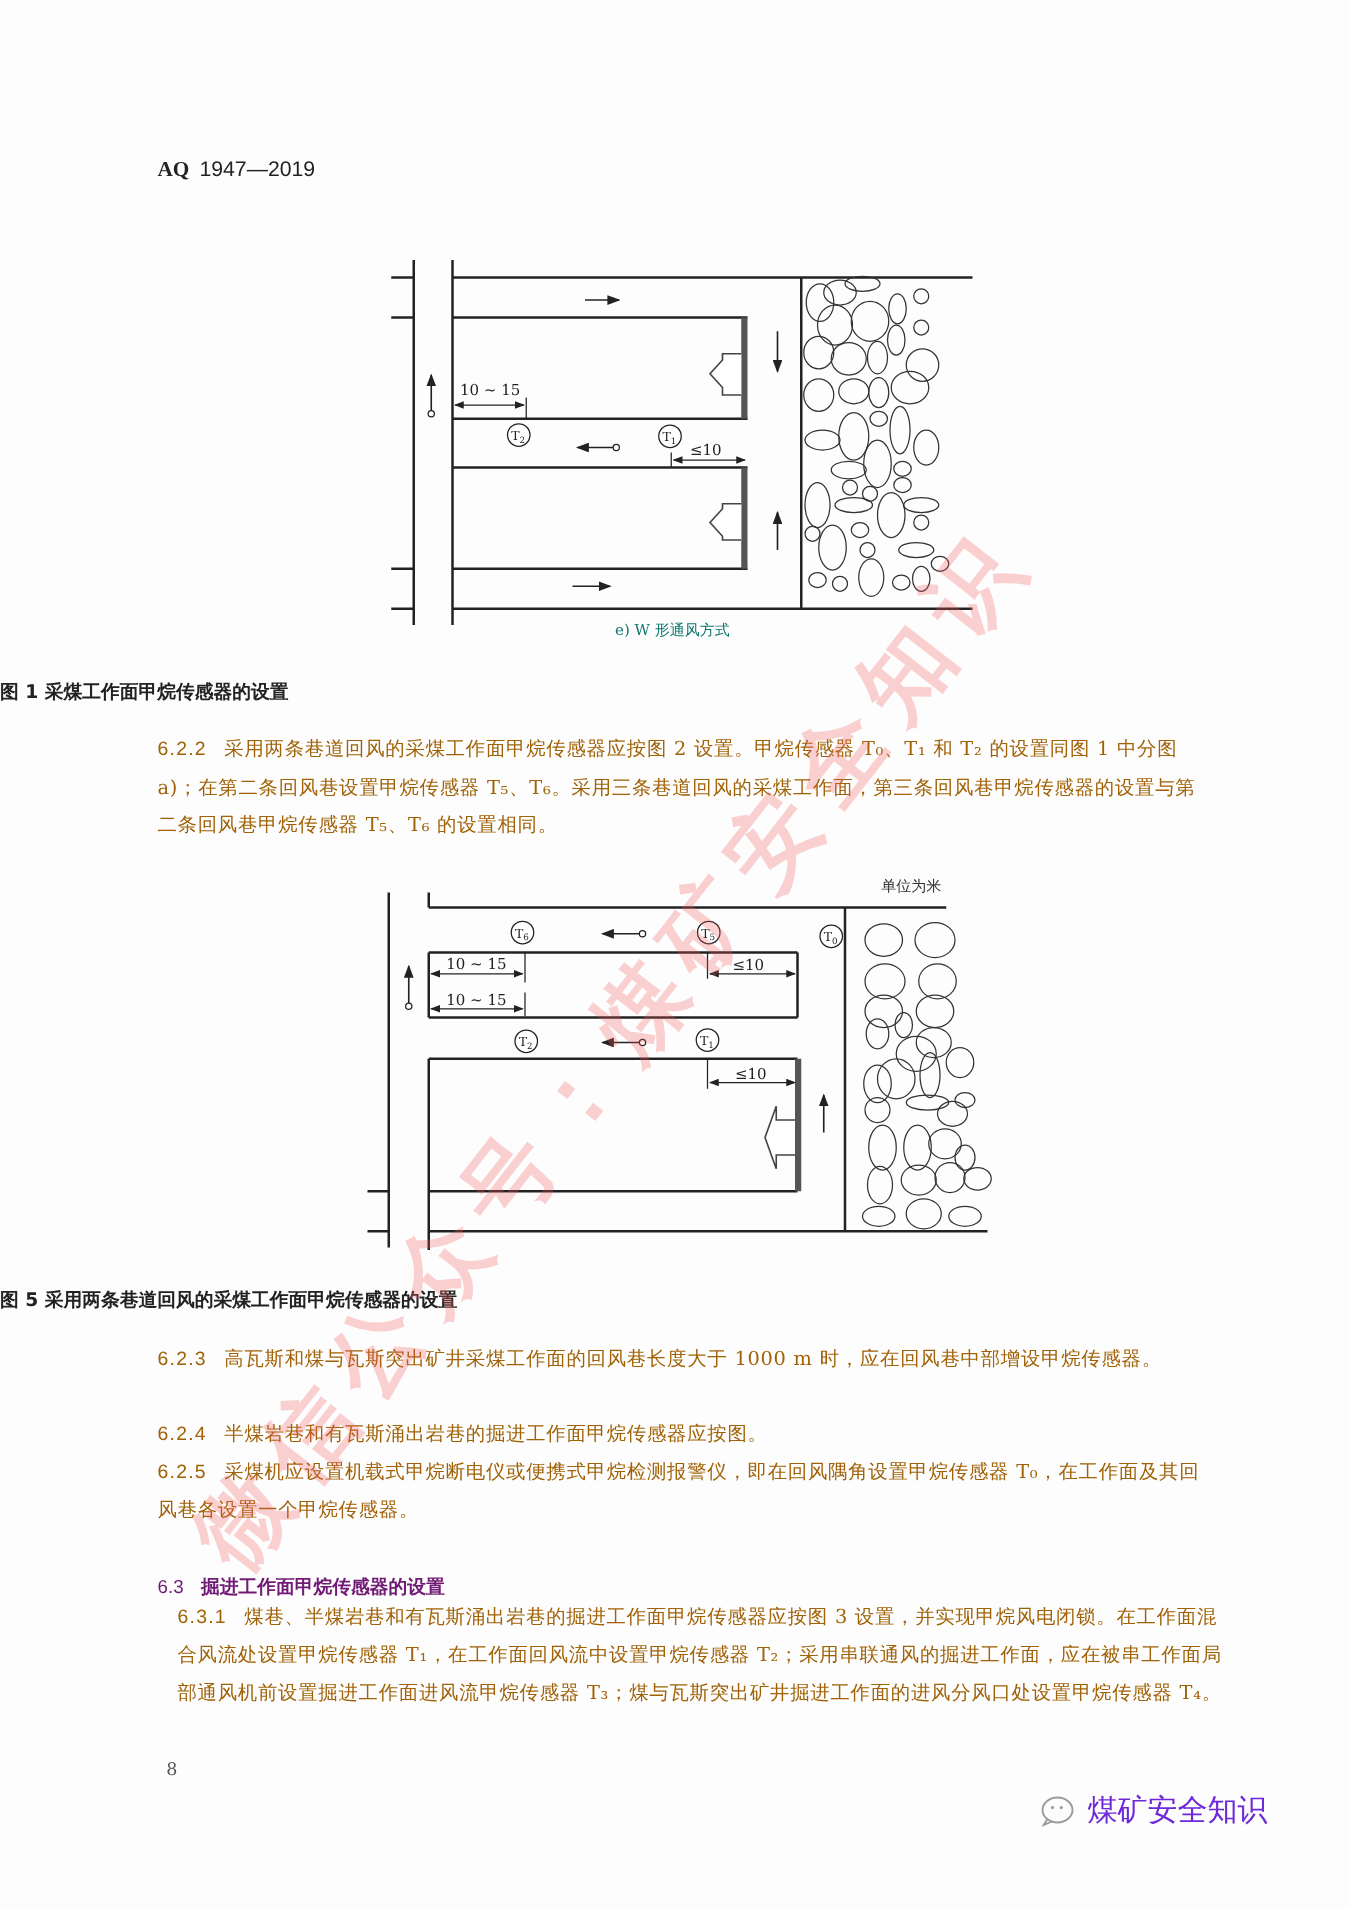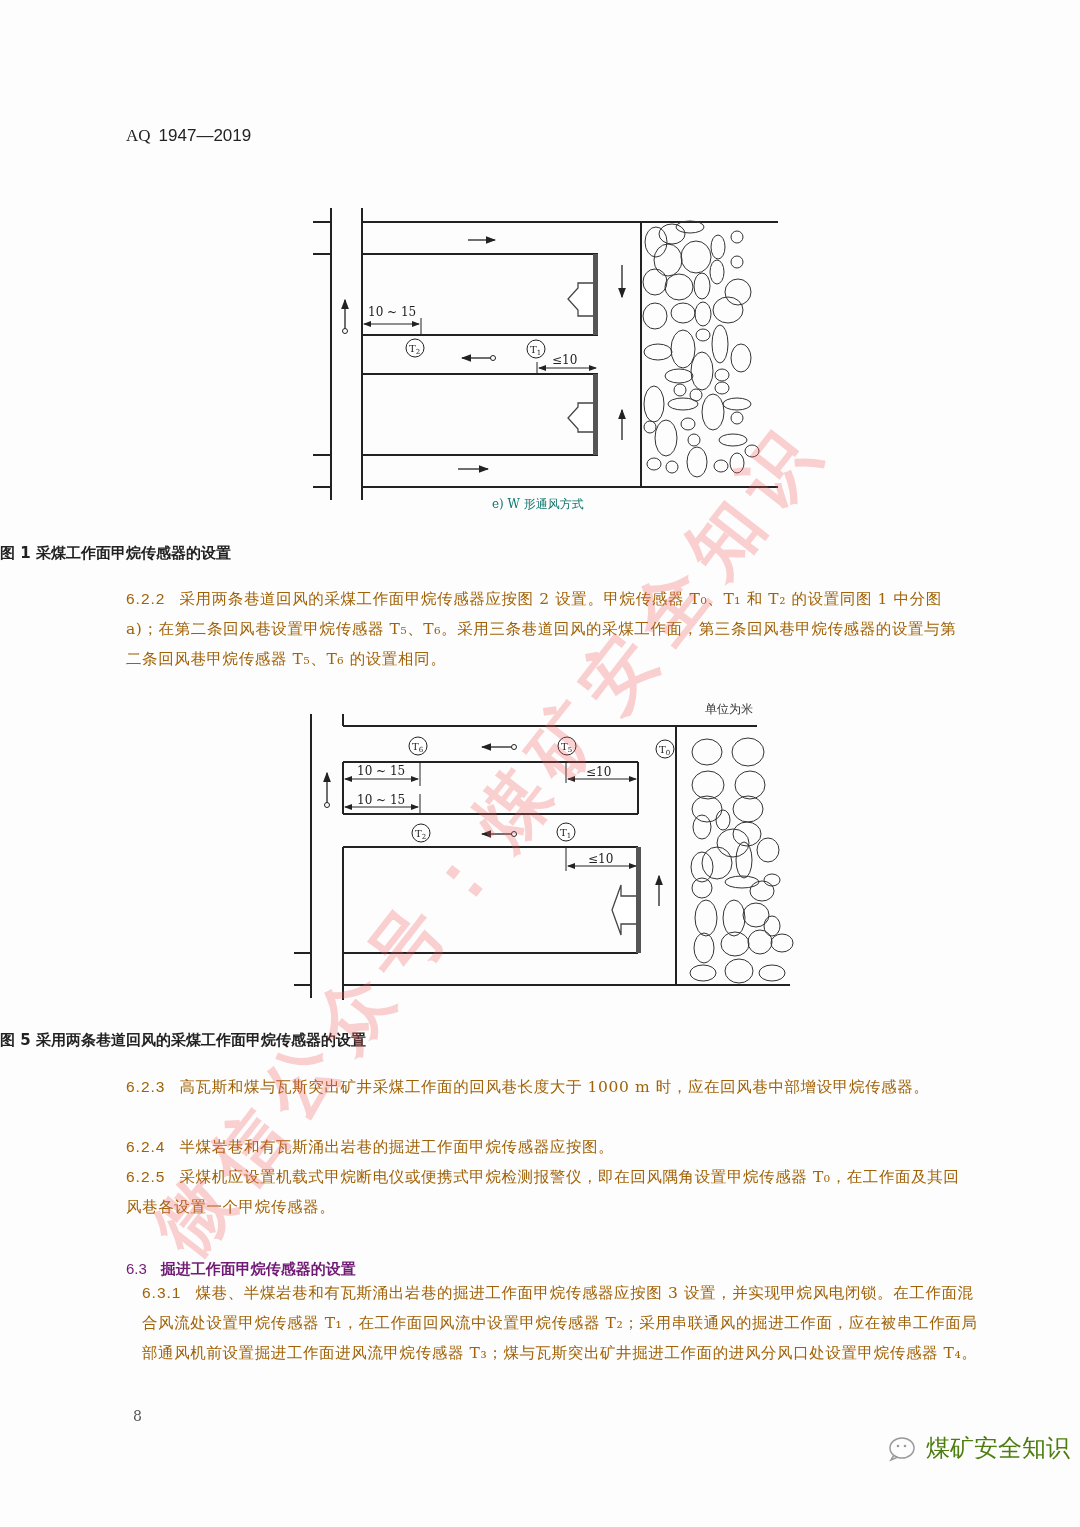--- a/index.html
+++ b/index.html
@@ -1,28 +1,28 @@
 <!DOCTYPE html>
 <html><head>
 <meta charset="utf-8">
 <style>
   html, body { margin: 0; padding: 0; background: #fdfdfd; }
   body { width: 1080px; height: 1527px; position: relative; overflow: hidden;
          font-family: "DejaVu Serif", "Liberation Serif", serif; color: #2a2a2a; }
   .abs { position: absolute; }
   .std-code { left: 126px; top: 126px; font-size: 17px; color: #222; font-family: "Liberation Sans", sans-serif; }
-  .std-code b { font-family: "Liberation Serif", serif; font-weight: normal; margin-right: 8px; }
+  .std-code b { font-family: "Liberation Serif", serif; font-weight: bold; margin-right: 8px; }
   .fig-caption { font-family: "DejaVu Sans", sans-serif; font-weight: bold; font-size: 15px; color: #222; width: 1080px; left: 0; }
   .sub-caption { font-size: 12px; font-family: "DejaVu Serif", serif; color: #0f766e; }
   .para { left: 126px; width: 836px; font-size: 15.5px; line-height: 30px; color: #a16207; letter-spacing: 0.6px; }
   .para .num { font-family: "Liberation Sans", sans-serif; margin-right: 14px; letter-spacing: 1px; }
   .heading { left: 126px; font-size: 15px; font-family: "DejaVu Sans", sans-serif; font-weight: bold; color: #701a75; margin-top: 20px; }
   .heading .num { font-weight: normal; margin-right: 14px; font-family: "Liberation Sans", sans-serif; }
   .page-num { left: 133px; top: 1408px; font-size: 14px; color: #555; }
-  .wechat-mark { left: 886px; top: 1432px; font-size: 24px; color: #4d7c0f; font-family: "DejaVu Sans", sans-serif; display: flex; align-items: center; gap: 6px; }
+  .wechat-mark { left: 830px; top: 1432px; font-size: 24px; color: #6d28d9; font-family: "DejaVu Sans", sans-serif; display: flex; align-items: center; gap: 6px; }
   .watermark { left: 90px; top: 700px; font-size: 72px; font-weight: bold; color: rgba(240, 90, 90, 0.28);
                transform: rotate(-52deg); transform-origin: 0 0; white-space: nowrap; font-family: "DejaVu Sans", sans-serif;
                pointer-events: none; top: 1215px; left: 135px; letter-spacing: 14px; }
   svg text { font-family: "DejaVu Serif", serif; }
 </style>
 </head>
 <body>
 
 <div class="abs std-code">
   <b>AQ</b><span>1947—2019</span>

